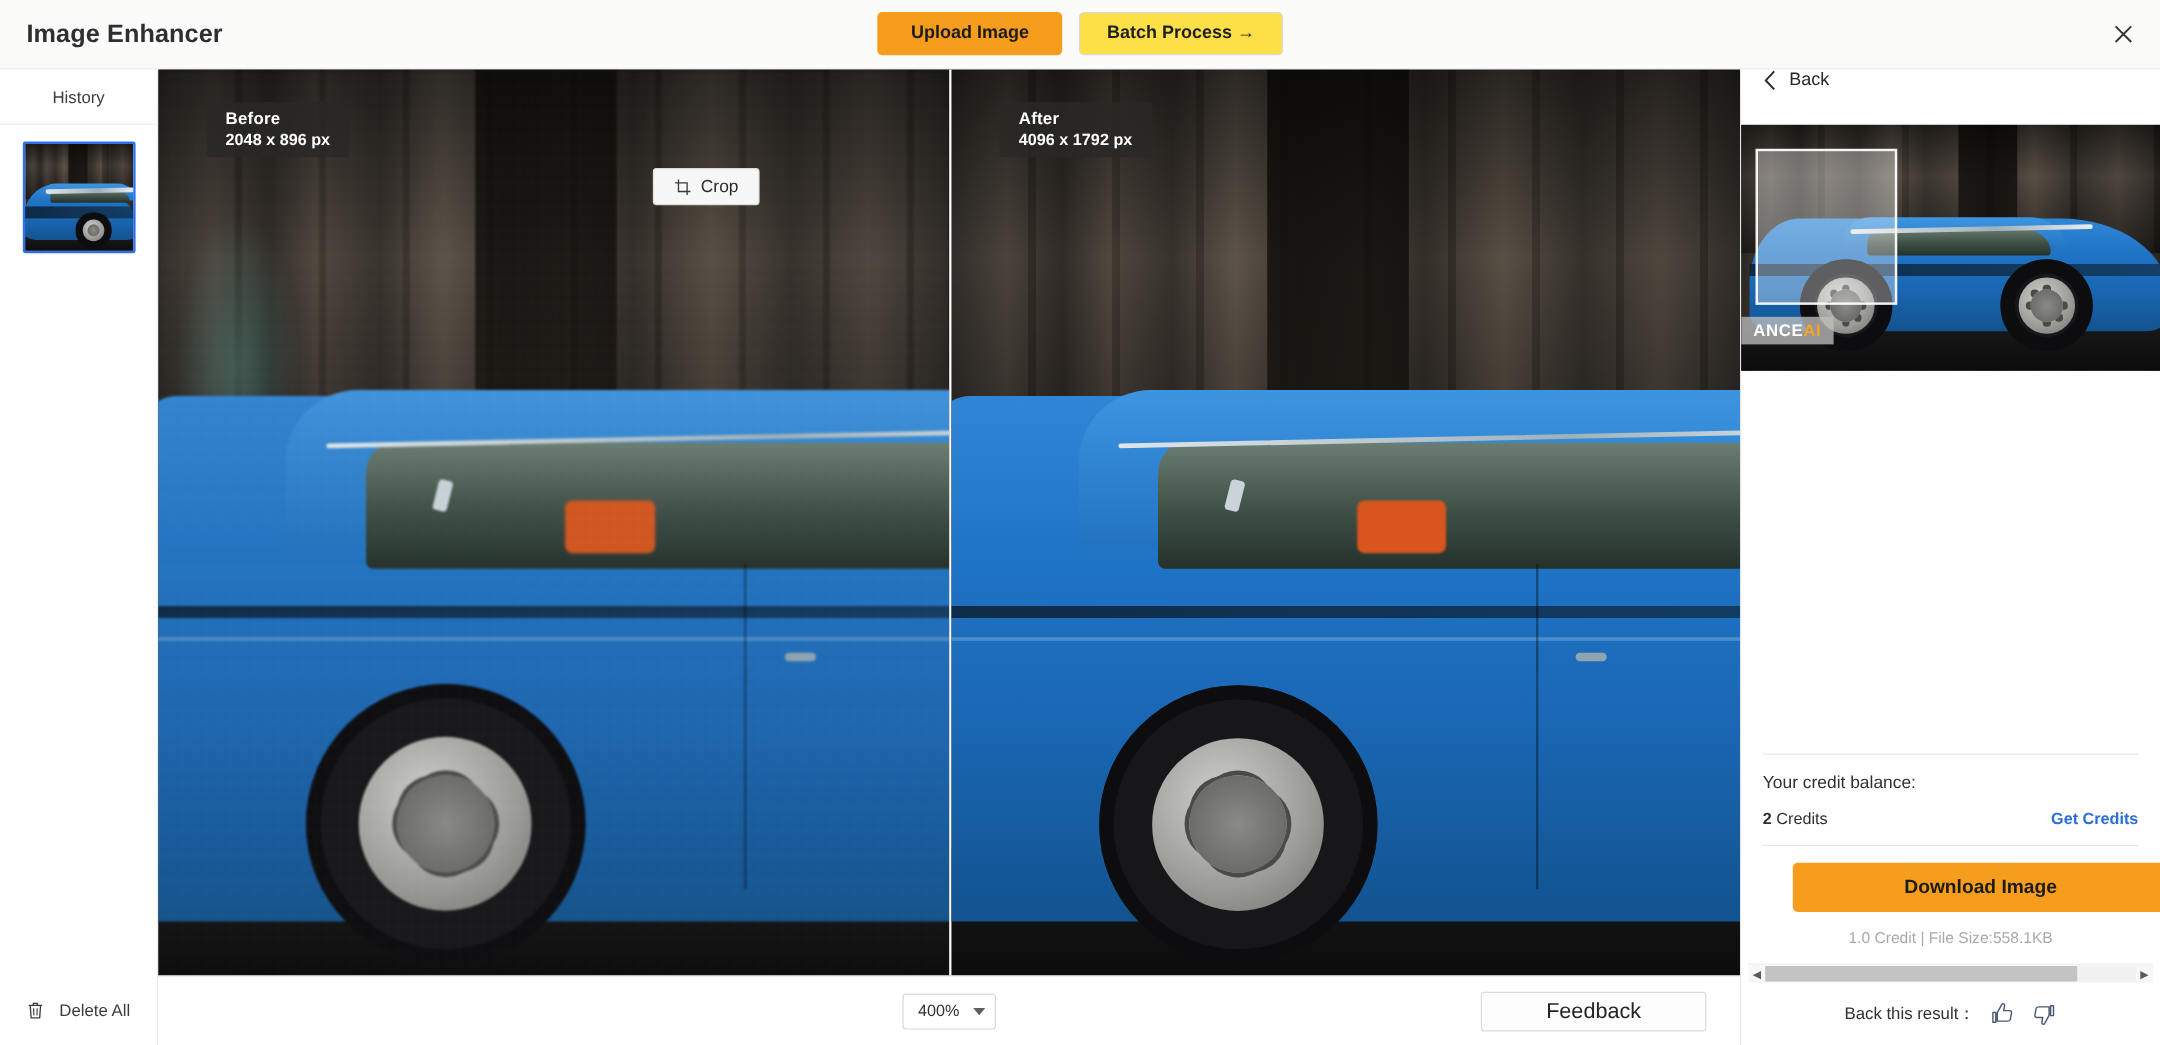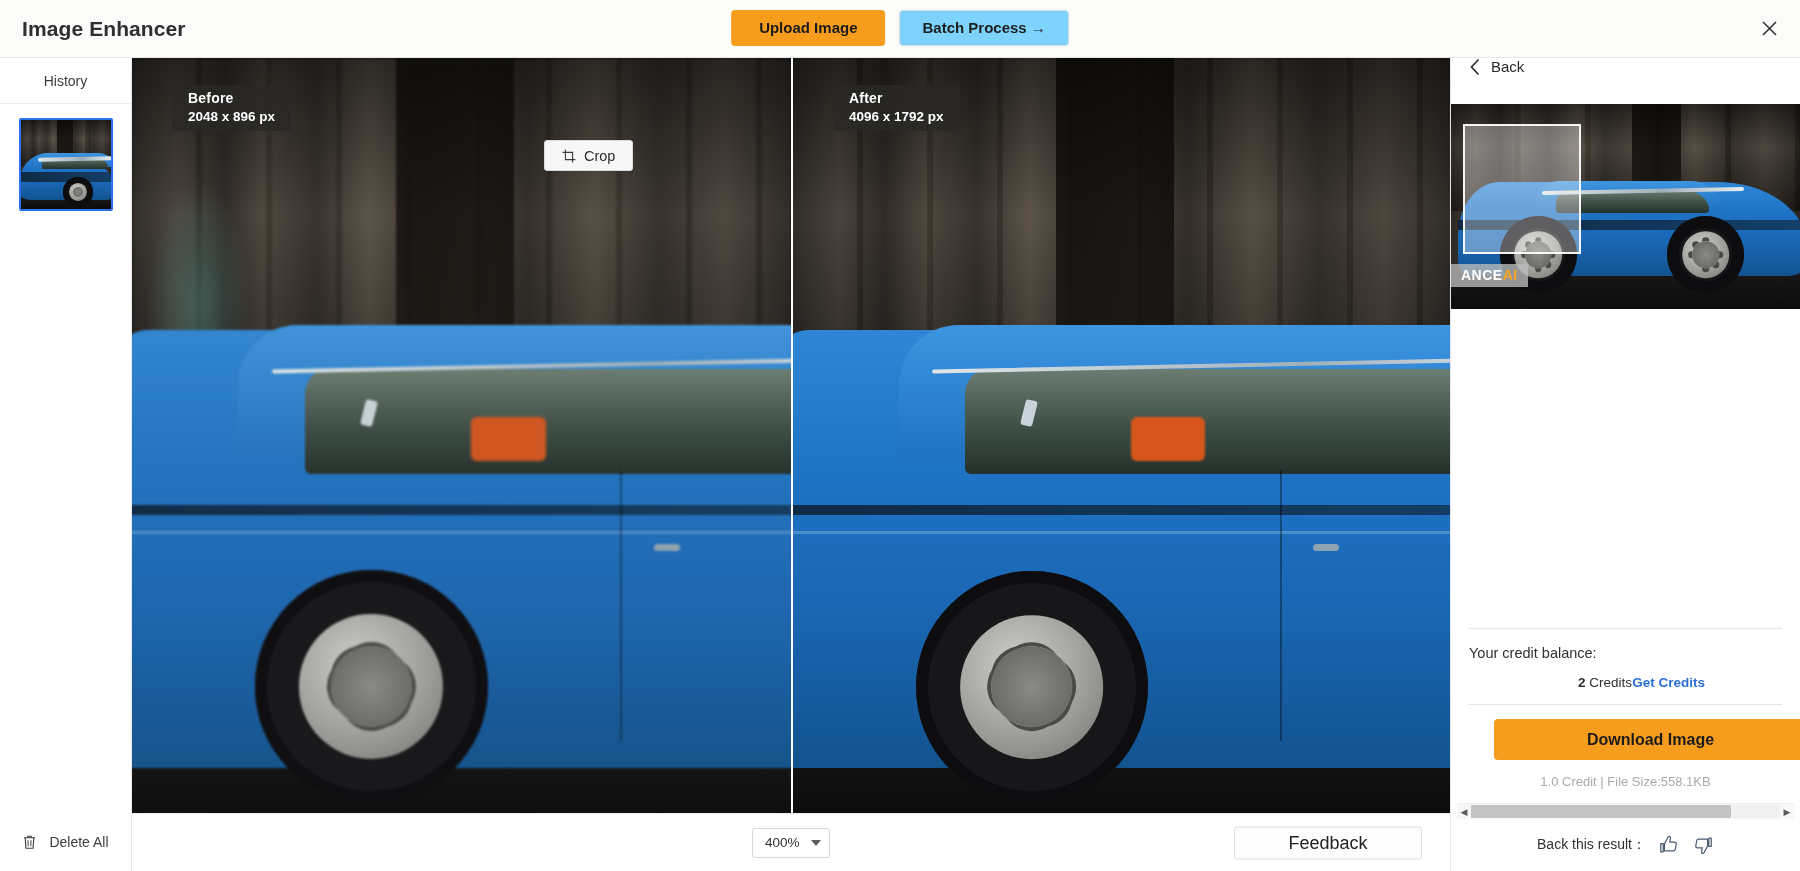--- a/index.html
+++ b/index.html
@@ -30,21 +30,21 @@
     top: 10px;
   }
   .btn-upload {
     background: #f79d1e; color: #1b1b1b;
     border: none; border-radius: 4px;
     font-size: 15px; font-weight: 700;
     padding: 0 28px; height: 36px; line-height: 36px;
     cursor: pointer; font-family: inherit;
   }
   .btn-batch {
-    background: #7dd3fc; color: #1e1e1e;
+    background: #fde047; color: #1e1e1e;
     border: 1px solid #d9d9d9; border-radius: 4px;
     font-size: 15px; font-weight: 700;
     padding: 0 22px; height: 36px; line-height: 34px;
     cursor: pointer; font-family: inherit;
   }
   .close-btn {
     position: absolute; right: 16px; top: 50%; transform: translateY(-50%);
     width: 30px; height: 30px; display: flex; align-items: center; justify-content: center;
     cursor: pointer; color: #333;
   }
@@ -269,21 +269,21 @@
     font-size: 14px; font-weight: 700; color: #ffffff; letter-spacing: .5px;
   }
   .watermark .ai { color: #f5a623; }
 
   .panel-spacer { flex: 1; }
 
   .divider { height: 1px; background: #e6e6e6; margin: 0 18px; }
 
   .credit-block { padding: 16px 18px 14px 18px; }
   .credit-title { font-size: 14.5px; color: #303034; }
-  .credit-row { display: flex; align-items: center; justify-content: center; margin-top: 14px; margin-left: 32px; }
+  .credit-row { display: flex; align-items: center; justify-content: space-between; margin-top: 14px; }
   .credit-amount { font-size: 13.5px; color: #303034; }
   .credit-amount b { font-weight: 700; }
   .get-credits { font-size: 13.5px; color: #2a6fd6; cursor: pointer; font-weight: 600; }
 
   .download-block { padding: 14px 18px 10px 18px; }
   .download-btn {
     width: 100%; height: 41px;
     background: #f79d1e; border: none; border-radius: 4px;
     font-size: 16px; font-weight: 700; color: #1b1b1b; cursor: pointer;
     font-family: inherit;

